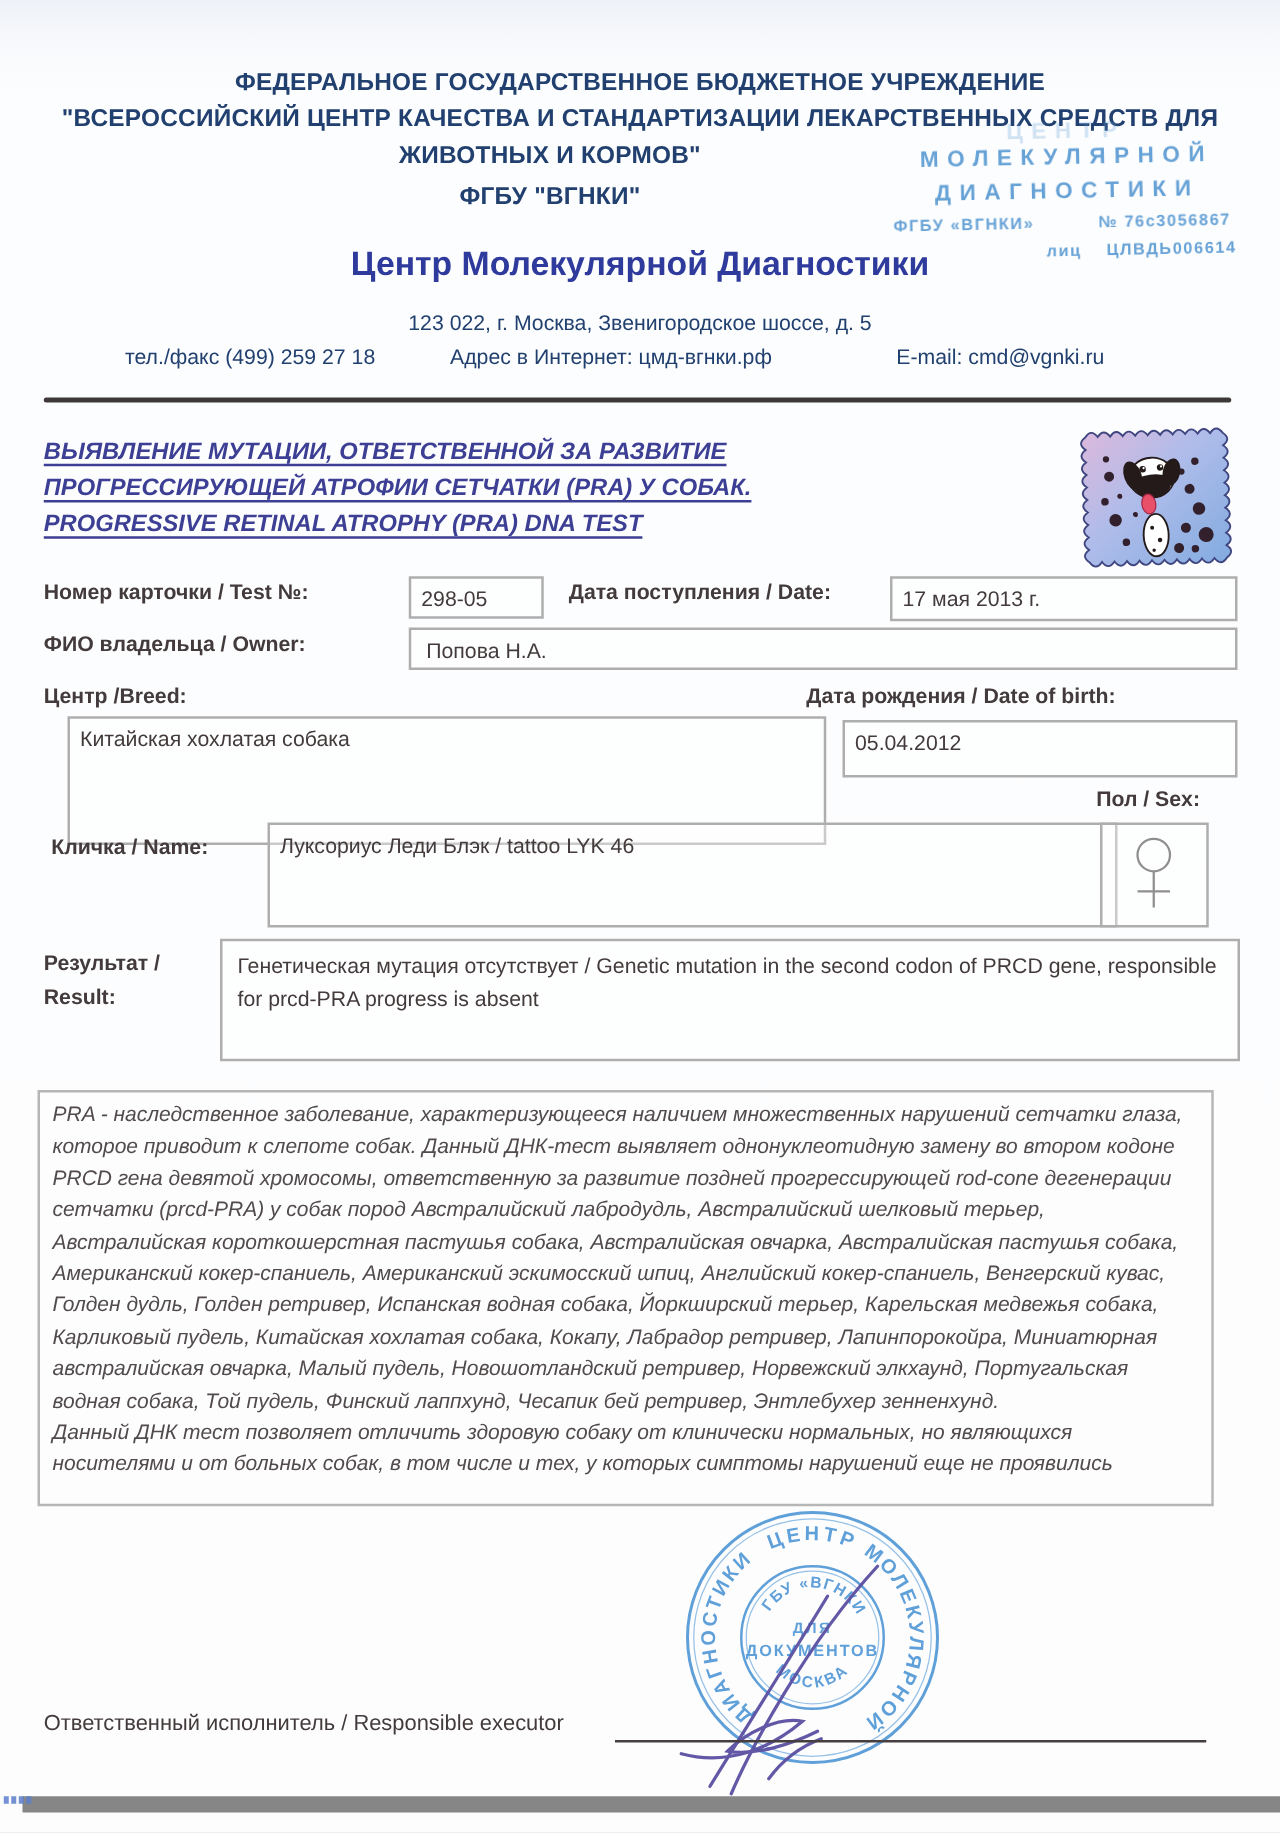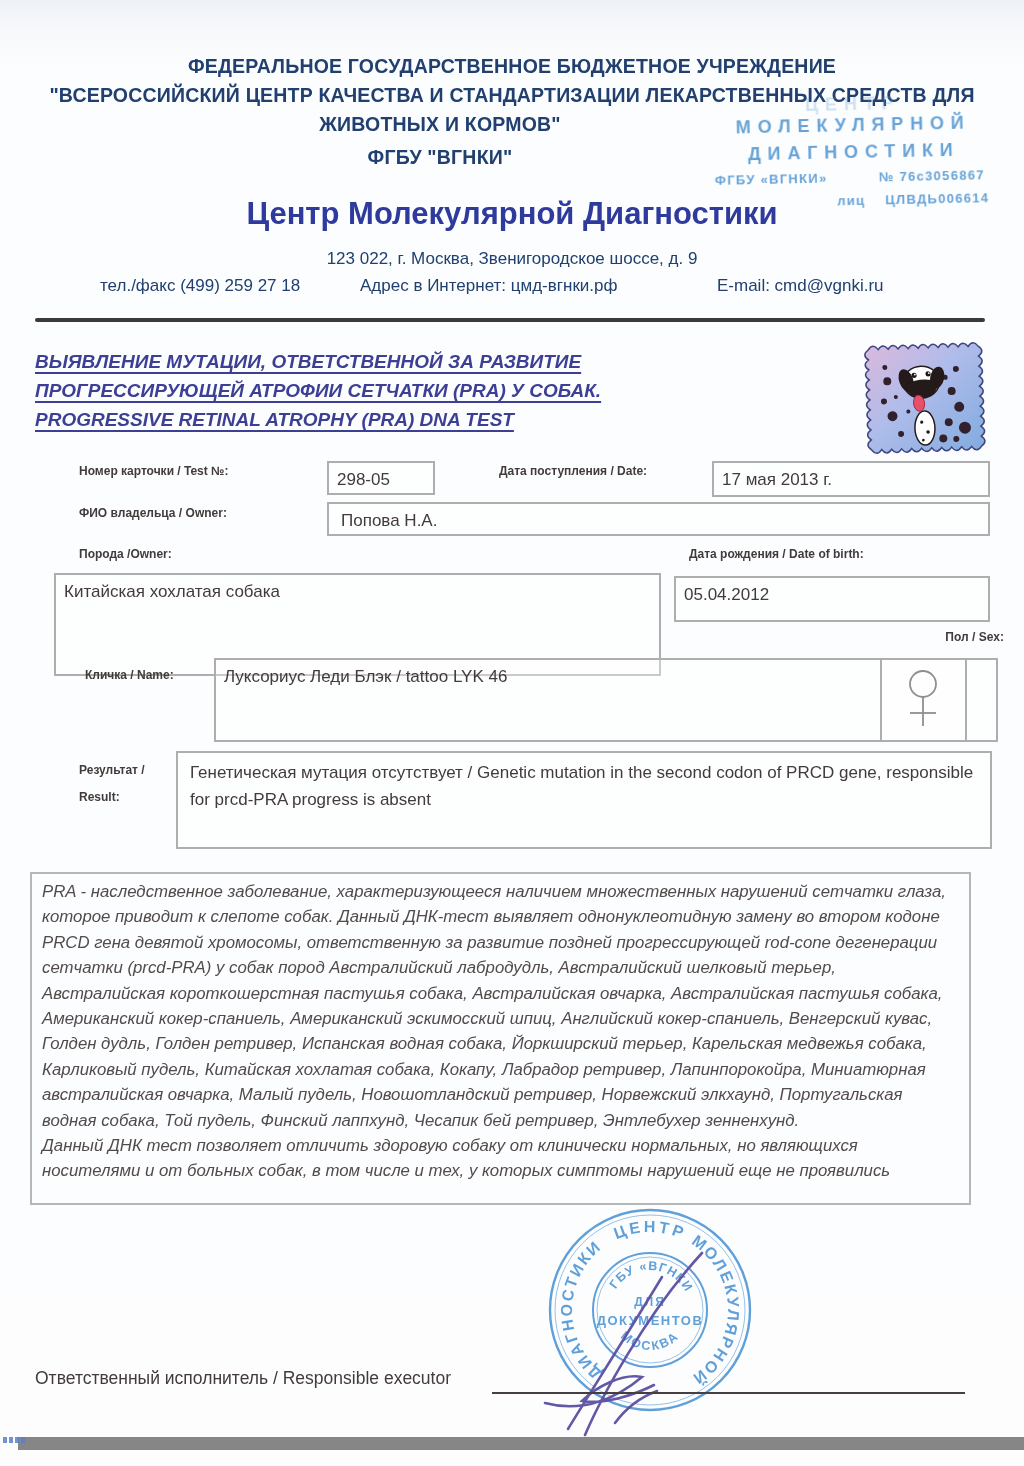--- a/index.html
+++ b/index.html
@@ -8,27 +8,27 @@
   .page {
     position:relative; width:1024px; height:1466px; margin:0 auto;
     background:linear-gradient(180deg,#eef1f7 0px,#f6f8fb 28px,#fcfdfe 70px,#fdfdfe 100%);
     overflow:hidden; color:#433b3b;
   }
   .abs { position:absolute; }
   .center { text-align:center; }
   .navy { color:#21406f; }
   .org-line { left:0; width:1024px; font-weight:bold; font-size:19.5px; letter-spacing:.2px; }
   .org-narrow { width:880px; }
-  .center-name { left:0; width:1024px; font-weight:bold; font-size:31px; color:#2e3a9c; }
+  .center-name { left:0; width:1024px; font-weight:bold; font-size:27px; color:#2e3a9c; }
   .addr { font-size:17px; }
   .contact { font-size:17px; }
   .rule { background:#3e3838; border-radius:2px; }
   .title-line { font-style:italic; font-weight:bold; font-size:19px; color:#3c3f94;
     text-decoration:underline; text-underline-offset:4px; text-decoration-thickness:1.5px; }
-  .lab { font-weight:bold; font-size:12px; color:#433b3b; white-space:nowrap;margin-left:44px; }
+  .lab { font-weight:bold; font-size:17px; color:#433b3b; white-space:nowrap; }
   .box { border:2px solid #aeaeae; background:rgba(255,255,255,.35); }
   .val { font-size:17px; color:#433b3b; line-height:24px;margin-left:24px; }
   .pad { padding:5px 8px; }
   .info-box { border:2px solid #b6b6b6; padding:5px 12px 0 10px; background:rgba(255,255,255,.2); }
   .para { font-style:italic; font-size:16.8px; line-height:25.4px; color:#524b4b; }
   .corner-stamp { color:#5b9bd3; font-weight:bold; transform:rotate(-1.2deg); filter:blur(.2px); opacity:.92; }
   .cs-big { font-size:18px; letter-spacing:.38em; white-space:nowrap; }
   .cs-small { font-size:13px; letter-spacing:.1em; white-space:nowrap; }
   .exec { font-size:17.5px; color:#433b3b; }
   .sig-line { background:#473f3f; }
@@ -40,21 +40,21 @@
 <body>
 
 <div class="page">
 
   <div class="abs org-line center navy" style="top:55px;">ФЕДЕРАЛЬНОЕ ГОСУДАРСТВЕННОЕ БЮДЖЕТНОЕ УЧРЕЖДЕНИЕ</div>
   <div class="abs org-line center navy" style="top:84px;">"ВСЕРОССИЙСКИЙ ЦЕНТР КАЧЕСТВА И СТАНДАРТИЗАЦИИ ЛЕКАРСТВЕННЫХ СРЕДСТВ ДЛЯ</div>
   <div class="abs org-line org-narrow center navy" style="top:113px; left:0;">ЖИВОТНЫХ И КОРМОВ"</div>
   <div class="abs org-line org-narrow center navy" style="top:146px; left:0;">ФГБУ "ВГНКИ"</div>
 
   <div class="abs center-name center" style="top:196px;">Центр Молекулярной Диагностики</div>
-  <div class="abs addr navy center" style="top:249px; left:0; width:1024px;">123 022, г. Москва, Звенигородское шоссе, д. 9</div>
+  <div class="abs addr navy center" style="top:249px; left:0; width:1024px;">123 022, г. Москва, Звенигородское шоссе, д. 5</div>
   <div class="abs contact navy" style="top:276px; left:100px;">тел./факс (499) 259 27 18</div>
   <div class="abs contact navy" style="top:276px; left:360px;">Адрес в Интернет: цмд-вгнки.рф</div>
   <div class="abs contact navy" style="top:276px; left:717px;">E-mail: cmd@vgnki.ru</div>
 
   <div class="abs corner-stamp" style="top:92px; left:705px; width:295px;">
     <div class="abs cs-big center" style="top:2px; left:0; width:295px; opacity:.3;">ЦЕНТР</div>
     <div class="abs cs-big center" style="top:23px; left:0; width:295px;">МОЛЕКУЛЯРНОЙ</div>
     <div class="abs cs-big center" style="top:50px; left:0; width:295px;">ДИАГНОСТИКИ</div>
     <div class="abs cs-small" style="top:78px; left:8px;">ФГБУ «ВГНКИ»</div>
     <div class="abs cs-small" style="top:78px; left:172px;">№ 76с3056867</div>
@@ -119,29 +119,29 @@
   </div>
 
   <div class="abs lab" style="top:464px; left:35px;">Номер карточки / Test №:</div>
   <div class="abs box pad val" style="top:461px; left:303px; width:108px; height:34px;">298-05</div>
   <div class="abs lab" style="top:464px; left:455px;">Дата поступления / Date:</div>
   <div class="abs box pad val" style="top:461px; left:688px; width:278px; height:36px;">17 мая 2013 г.</div>
 
   <div class="abs lab" style="top:506px; left:35px;">ФИО владельца / Owner:</div>
   <div class="abs box pad val" style="top:502px; left:303px; width:663px; height:34px;padding-left:12px;">Попова Н.А.</div>
 
-  <div class="abs lab" style="top:547px; left:35px;">Порода  /Owner:</div>
+  <div class="abs lab" style="top:547px; left:35px;">Центр  /Breed:</div>
   <div class="abs lab" style="top:547px; left:645px;">Дата рождения / Date of birth:</div>
   <div class="abs box pad val" style="top:573px; left:30px; width:607px; height:103px;">Китайская хохлатая собака</div>
   <div class="abs box pad val" style="top:576px; left:650px; width:316px; height:46px;">05.04.2012</div>
 
   <div class="abs lab" style="top:630px; left:806px; width:154px; text-align:right;">Пол / Sex:</div>
 
   <div class="abs lab" style="top:668px; left:41px;">Кличка / Name:</div>
-  <div class="abs box pad val" style="top:658px; left:190px; width:784px; height:84px;">Луксориус Леди Блэк / tattoo LYK 46</div>
+  <div class="abs box pad val" style="top:658px; left:190px; width:680px; height:84px;">Луксориус Леди Блэк / tattoo LYK 46</div>
   <div class="abs box" style="top:658px; left:880px; width:87px; height:84px;">
     <svg width="83" height="80" viewBox="0 0 83 80">
       <g stroke="#8f8f8f" stroke-width="1.8" fill="none">
         <circle cx="41" cy="24" r="13"></circle>
         <line x1="41" y1="37" x2="41" y2="66"></line>
         <line x1="28" y1="53" x2="54" y2="53"></line>
       </g>
     </svg>
   </div>
 

